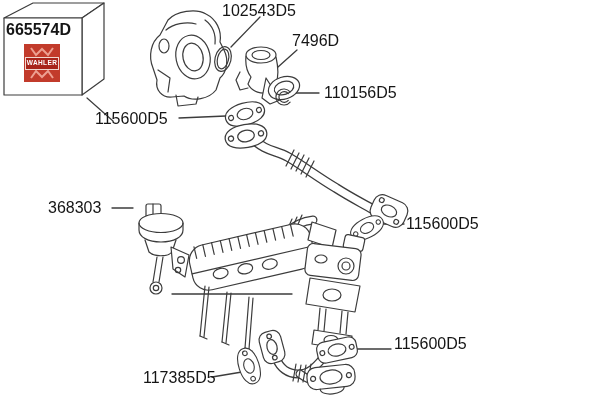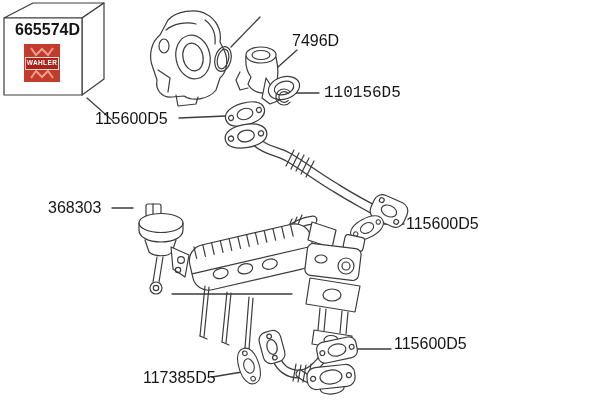--- a/index.html
+++ b/index.html
@@ -15,21 +15,21 @@
   .art .tube-out { stroke-width:10; }
   .art .tube-in  { stroke:#ffffff; stroke-width:7.4; }
   .art .tube-out2 { stroke-width:9; }
   .art .tube-in2  { stroke:#ffffff; stroke-width:6.4; }
   .art .leader { stroke-width:1.3; }
   .callout {
     position:absolute; font-size:16px; line-height:16px; color:#151515;
     white-space:nowrap;
   }
   .box-label {
-    position:absolute; left:6px; top:21px; width:74px; text-align:right;
+    position:absolute; left:6px; top:21px; width:74px; text-align:left;
     font-size:16px; line-height:18px; font-weight:700; color:#151515;
   }
   .logo {
     position:absolute; left:24px; top:44px; width:36px; height:38px;
     background:var(--brand-red,#c23b2b);
   }
   .logo-band {
     position:absolute; left:1px; right:1px; top:13px; height:11px;
     background:var(--band-red,#a8241a); border:1px solid #f0d8d0;
     color:#ffffff; font-size:6.5px; line-height:9px; font-weight:700;
@@ -253,20 +253,21 @@
   <div class="box-label">665574D</div>
 
   <div class="logo">
     <svg width="36" height="38">
       <polyline points="7,4 12,11 18,5 24,11 29,4" stroke="#eda091" stroke-width="2" fill="none"></polyline>
       <polyline points="7,34 12,27 18,33 24,27 29,34" stroke="#eda091" stroke-width="2" fill="none"></polyline>
     </svg>
     <div class="logo-band">WAHLER</div>
   </div>
 
+  <div class="callout" style="left:222px; top:3px;">102543D5</div>
   <div class="callout" style="left:292px; top:33px;text-align:right;">7496D</div>
-  <div class="callout" style="left:324px; top:85px;font-family:Liberation Mono, monospace;">110156D5</div>
+  <div class="callout" style="left:324px; top:85px;">110156D5</div>
   <div class="callout" style="left:95px; top:111px;">115600D5</div>
   <div class="callout" style="left:48px; top:200px;">368303</div>
   <div class="callout" style="left:406px; top:216px;">115600D5</div>
   <div class="callout" style="left:394px; top:336px;">115600D5</div>
   <div class="callout" style="left:129px; top:370px;margin-left:14px;">117385D5</div>
 </div>
 
 </body></html>

